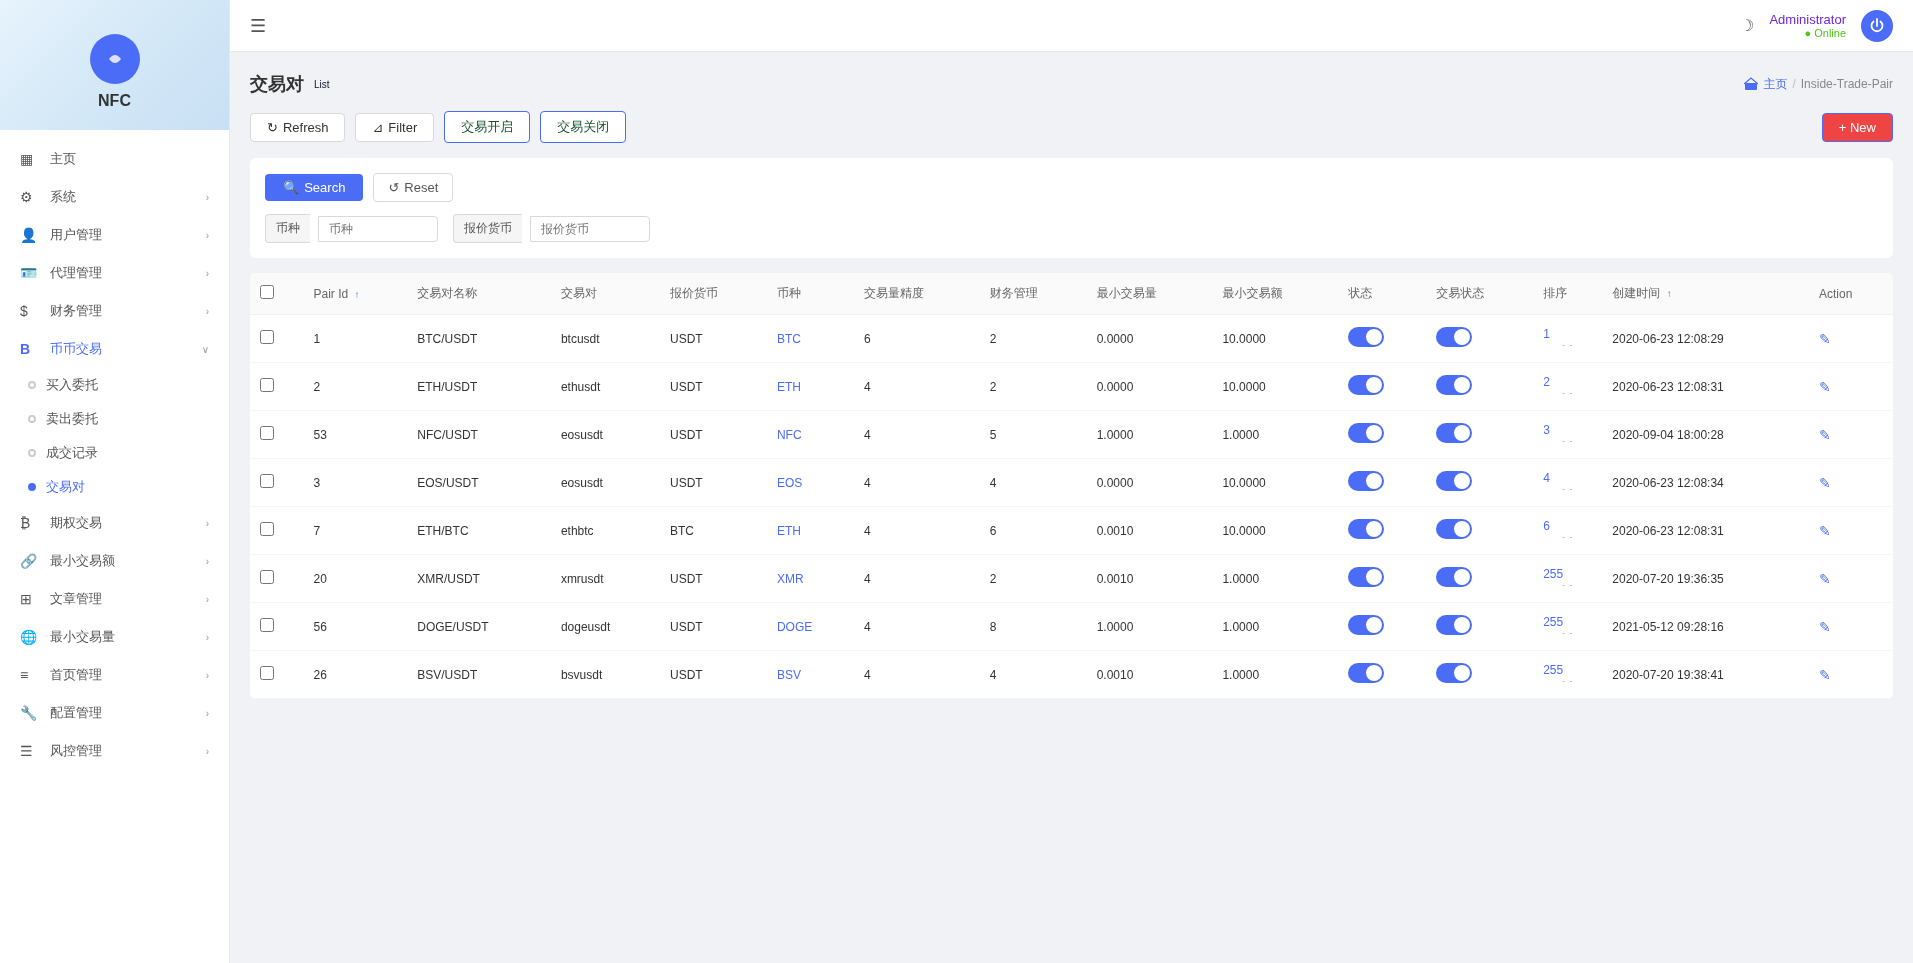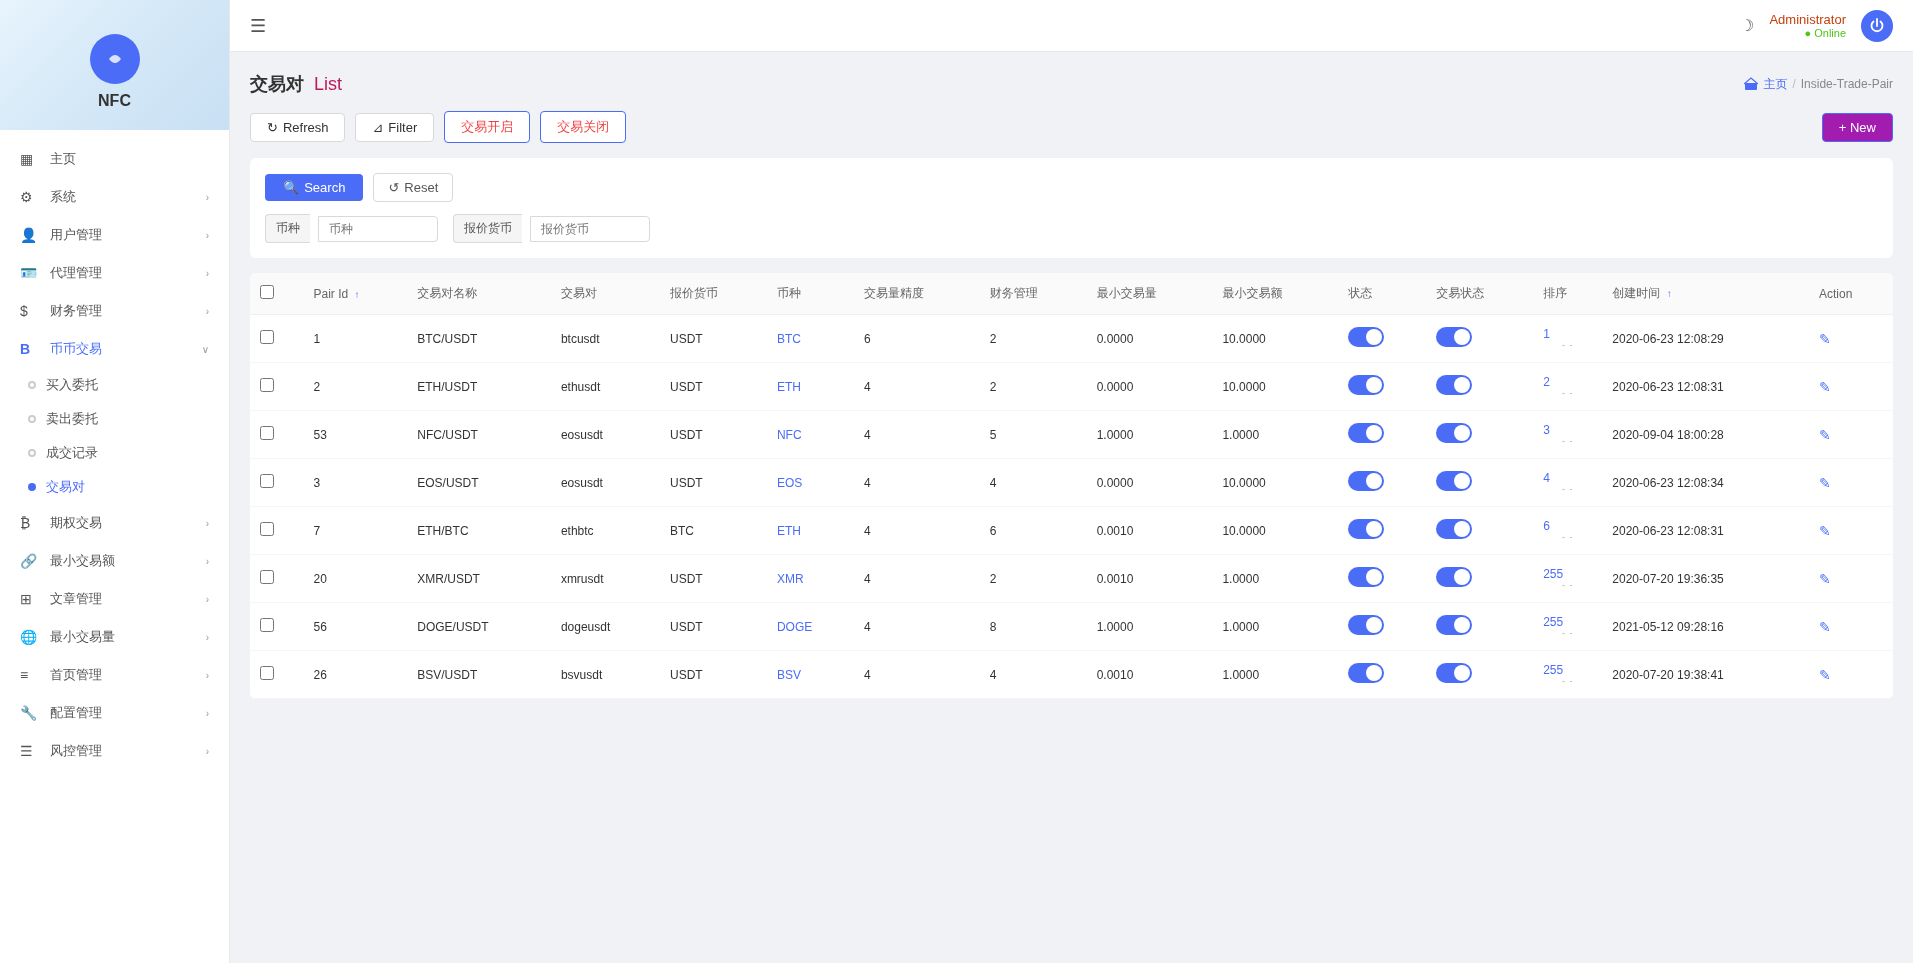--- a/index.html
+++ b/index.html
@@ -24,41 +24,41 @@
 
     
     .main { flex: 1; display: flex; flex-direction: column; overflow: hidden; }
 
     
     .topbar { height: 52px; background: #fff; display: flex; align-items: center; justify-content: space-between; padding: 0 20px; border-bottom: 1px solid #e8e8e8; }
     .topbar-left { display: flex; align-items: center; gap: 10px; }
     .topbar-right { display: flex; align-items: center; gap: 15px; }
     .topbar-menu { font-size: 18px; cursor: pointer; color: #555; }
     .user-info { display: flex; flex-direction: column; align-items: flex-end; }
-    .user-name { font-size: 13px; font-weight: 500; color: #c2410c; }
+    .user-name { font-size: 13px; font-weight: 500; color: #6d28d9; }
     .user-status { font-size: 11px; color: #52c41a; }
     .user-status::before { content: '●'; margin-right: 3px; }
     .power-btn { width: 32px; height: 32px; background: #4a6cf7; border-radius: 50%; display: flex; align-items: center; justify-content: center; color: white; font-size: 14px; cursor: pointer; }
     .moon-icon { color: #555; font-size: 16px; cursor: pointer; }
 
     
     .content { flex: 1; overflow-y: auto; padding: 20px; }
     .page-header { display: flex; align-items: center; justify-content: space-between; margin-bottom: 15px; }
     .page-title-area { display: flex; align-items: center; gap: 10px; }
     .page-title { font-size: 18px; font-weight: 600; color: #333; }
-    .page-subtitle { font-size: 18px; color: #be185d; }
+    .page-subtitle { font-size: 10px; color: #0f172a; }
     .breadcrumb { display: flex; align-items: center; gap: 5px; font-size: 12px; color: #888; }
     .breadcrumb a { color: #4a6cf7; text-decoration: none; }
     .breadcrumb-sep { color: #bbb; }
 
     
     .toolbar { display: flex; align-items: center; gap: 10px; margin-bottom: 15px; }
     .btn { display: flex; align-items: center; gap: 5px; padding: 6px 16px; border-radius: 4px; border: 1px solid #d9d9d9; background: #fff; cursor: pointer; font-size: 13px; color: #333; transition: all 0.2s; }
-    .btn-primary { background: #a21caf; border-color: #4a6cf7; color: white; }
-    .btn-outline { border-color: #4a6cf7; color: #ef4444; }
+    .btn-primary { background: #ef4444; border-color: #4a6cf7; color: white; }
+    .btn-outline { border-color: #4a6cf7; color: #14532d; }
     .toolbar-right { margin-left: auto; }
 
     
     .search-panel { background: #fff; border-radius: 6px; padding: 15px; margin-bottom: 15px; }
     .search-actions { display: flex; align-items: center; gap: 10px; margin-bottom: 12px; }
     .btn-search { background: #4a6cf7; color: white; border: none; padding: 6px 18px; border-radius: 4px; cursor: pointer; display: flex; align-items: center; gap: 5px; font-size: 13px; }
     .btn-reset { background: #fff; border: 1px solid #d9d9d9; color: #555; padding: 6px 14px; border-radius: 4px; cursor: pointer; display: flex; align-items: center; gap: 5px; font-size: 13px; }
     .search-fields { display: flex; align-items: center; gap: 15px; }
     .field-group { display: flex; align-items: center; gap: 8px; }
     .field-label { font-size: 12px; color: #555; white-space: nowrap; background: #f5f5f5; padding: 5px 10px; border: 1px solid #d9d9d9; border-right: none; border-radius: 4px 0 0 4px; }

